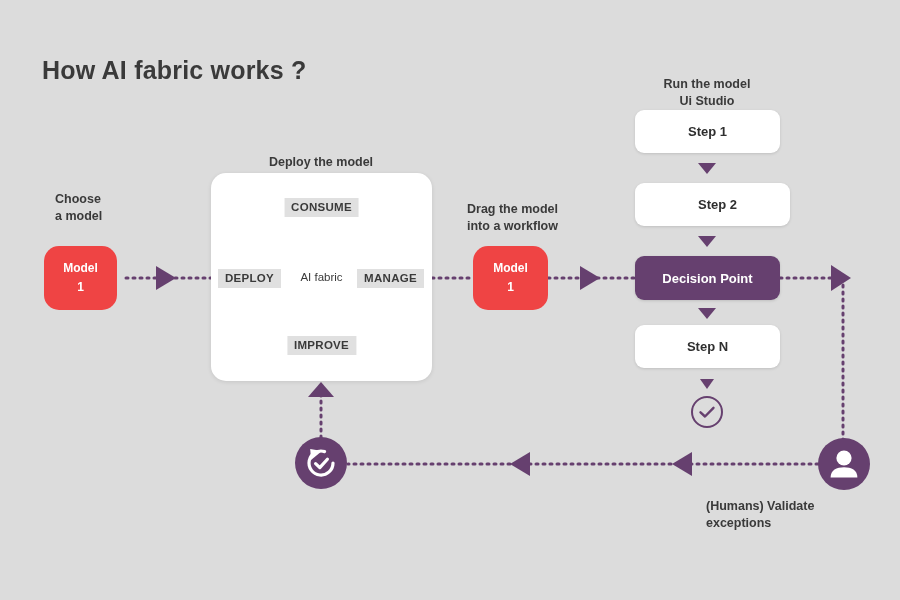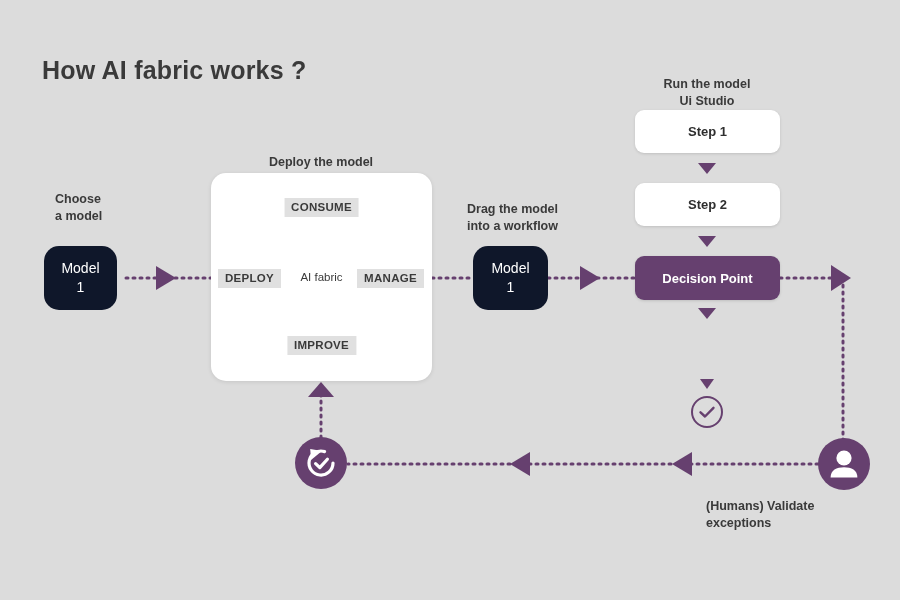--- a/index.html
+++ b/index.html
@@ -36,25 +36,25 @@
     font-size: 12.5px;
     font-weight: bold;
     color: #3a3a3a;
     line-height: 17px;
     white-space: pre-line;
   }
   .caption.center { text-align: center; margin-top: 13px; }
 
   
   .model-box {
-    background: #0f172a;
+    background: #ef4444;
     border-radius: 15px;
     color: #ffffff;
-    font-size: 14px;
-    font-weight: normal;
+    font-size: 12px;
+    font-weight: bold;
     display: flex;
     flex-direction: column;
     align-items: center;
     justify-content: center;
     line-height: 19px;
     white-space: pre-line;
     text-align: center;
   }
 
   
@@ -179,24 +179,25 @@
   </div>
 
   <div class="abs model-box" style="left:473px; top:246px; width:75px; height:64px;">Model
 1</div>
 
   <div class="abs caption center" style="left:607px; top:63px; width:200px;">Run the model
 Ui Studio</div>
 
   <div class="abs step-card" style="left:635px; top:110px; width:145px; height:43px;">Step 1</div>
 
-  <div class="abs step-card" style="left:635px; top:183px; width:145px; height:43px;">Step 2</div>
+  <div class="abs step-card" style="left:635px; top:183px; width:145px; height:43px;padding-left:10px;">Step 2</div>
 
   <div class="abs step-card decision" style="left:635px; top:256px; width:145px; height:44px;">Decision Point</div>
 
+  <div class="abs step-card" style="left:635px; top:325px; width:145px; height:43px;">Step N</div>
 
   <div class="abs" style="left:690px; top:395px; width:34px; height:34px;">
     <svg viewBox="0 0 34 34" width="34" height="34">
       <circle cx="17" cy="17" r="15" fill="none" stroke="#66406f" stroke-width="2"></circle>
       <path d="M10.5 17.3 L15 21.5 L23.5 12.8" fill="none" stroke="#66406f" stroke-width="2.4" stroke-linecap="round" stroke-linejoin="round"></path>
     </svg>
   </div>
 
   <div class="abs icon-circle" style="left:818px; top:438px; width:52px; height:52px;">
     <svg viewBox="0 0 52 52" width="52" height="52">

